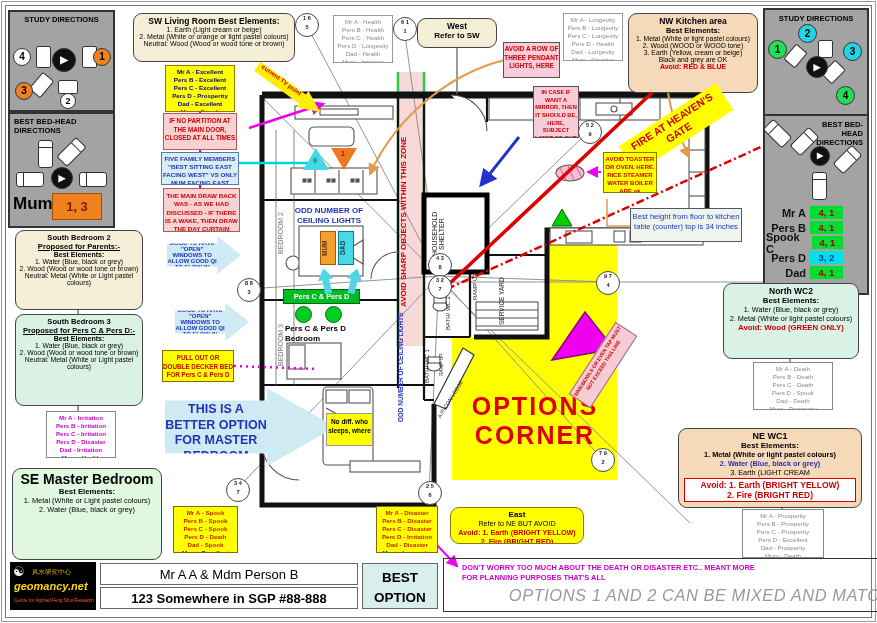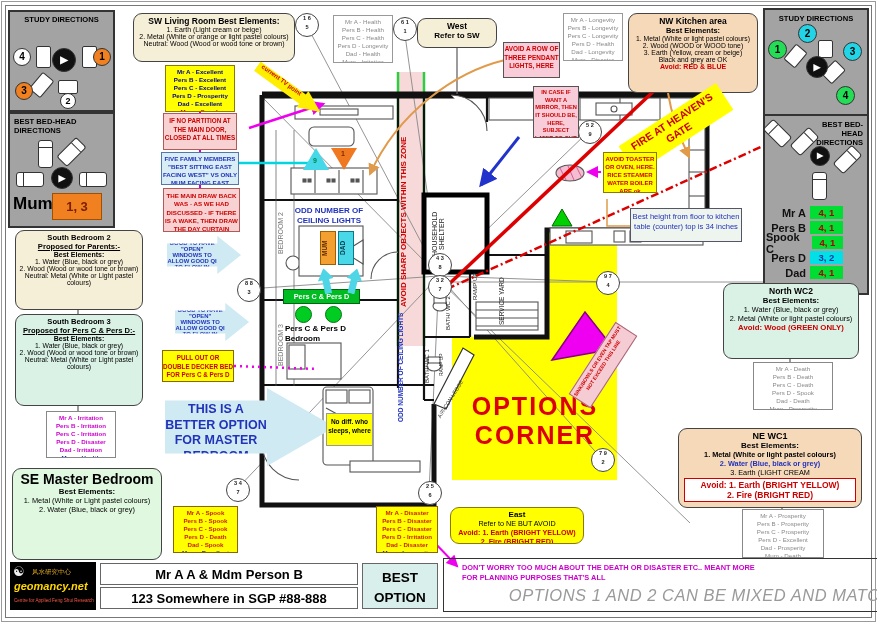--- a/index.html
+++ b/index.html
@@ -425,21 +425,21 @@
   <div class="b red" style="font-size:7.2px">Avoid: 1. Earth (BRIGHT YELLOW)</div>
   <div class="b red" style="font-size:7.2px">2. Fire (BRIGHT RED)</div>
 </div>
 
 <div class="abs" style="left:10px;top:562px;width:86px;height:48px;background:#000;z-index:6;overflow:hidden">
   <div style="color:#eee;font-size:13px;position:absolute;left:3px;top:2px">☯</div>
   <div style="position:absolute;left:22px;top:6px;color:#d9a520;font-size:6.5px">风水研究中心</div>
   <div style="position:absolute;left:4px;top:18px;color:#ffd700;font-weight:bold;font-style:italic;font-size:11px">geomancy.net</div>
   <div style="position:absolute;left:4px;top:36px;color:#ff5544;font-size:4.6px">Centre for Applied Feng Shui Research</div>
 </div>
-<div class="box" style="left:100px;top:563px;width:258px;height:22px;font-weight:bold;font-size:13px;line-height:22px;border-width:1.5px;z-index:6">Mr A A &amp; Mdm Person B</div>
+<div class="box" style="left:100px;top:563px;width:258px;height:22px;font-weight:normal;font-size:13px;line-height:22px;border-width:1.5px;z-index:6">Mr A A &amp; Mdm Person B</div>
 <div class="box" style="left:100px;top:587px;width:258px;height:22px;font-weight:bold;font-size:13px;line-height:22px;border-width:1.5px;z-index:6">123 Somewhere in SGP #88-888</div>
 <div class="box" style="left:362px;top:563px;width:76px;height:46px;background:#d9efec;border-width:1.5px;font-weight:bold;font-size:13.5px;line-height:1.5;padding-top:4px;z-index:6">
   <div>BEST</div>
   <div>OPTION</div>
 </div>
 <div class="abs" style="left:443px;top:558px;width:480px;height:54px;border:1.5px solid #333;box-sizing:border-box;z-index:5">
   <div style="position:absolute;left:18px;top:4px;width:300px;color:#cc00cc;font-weight:bold;font-size:7.4px;line-height:1.3">DON'T WORRY TOO MUCH ABOUT THE DEATH OR DISASTER ETC.. MEANT MORE FOR PLANNING PURPOSES THAT'S ALL</div>
   <div style="position:absolute;right:6px;bottom:6px;color:#9a9a9a;font-style:italic;font-size:16.5px;letter-spacing:0.5px;white-space:nowrap">OPTIONS 1 AND 2 CAN BE MIXED AND MATCHED</div>
 </div>
 

